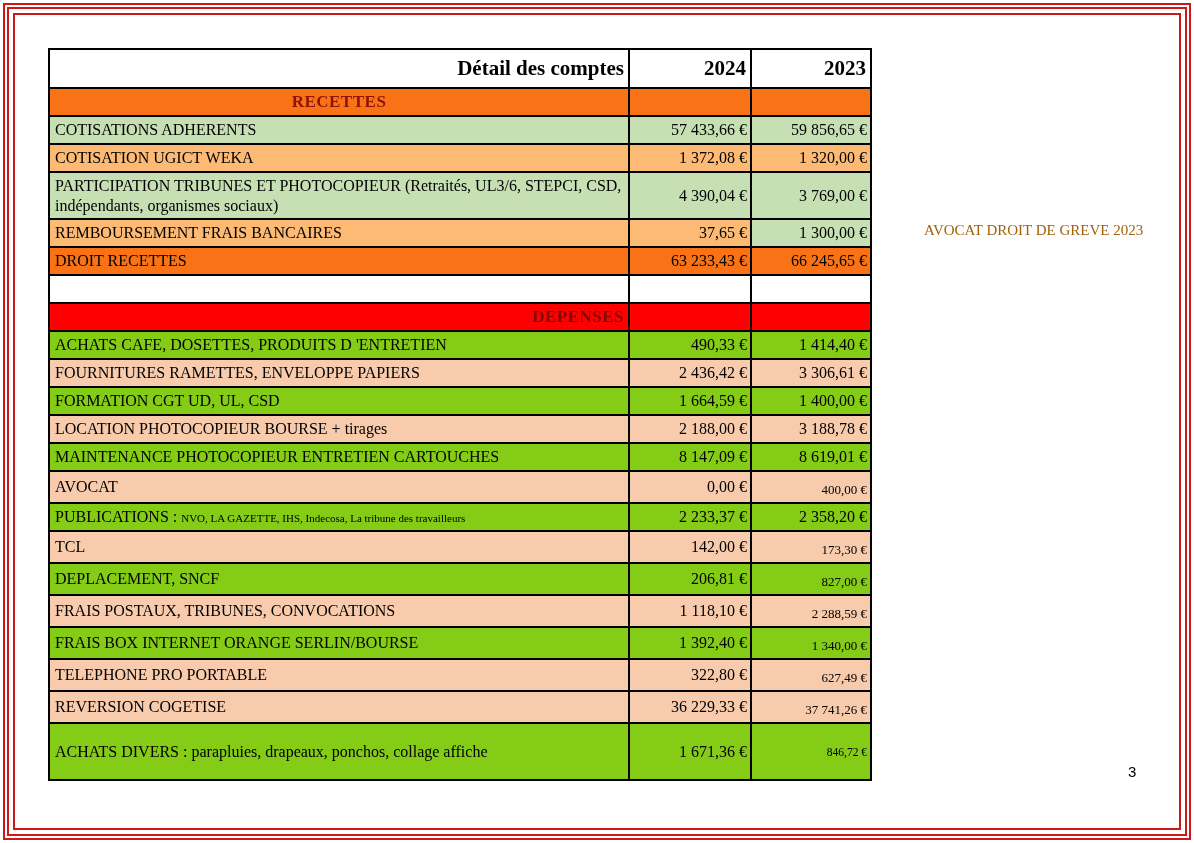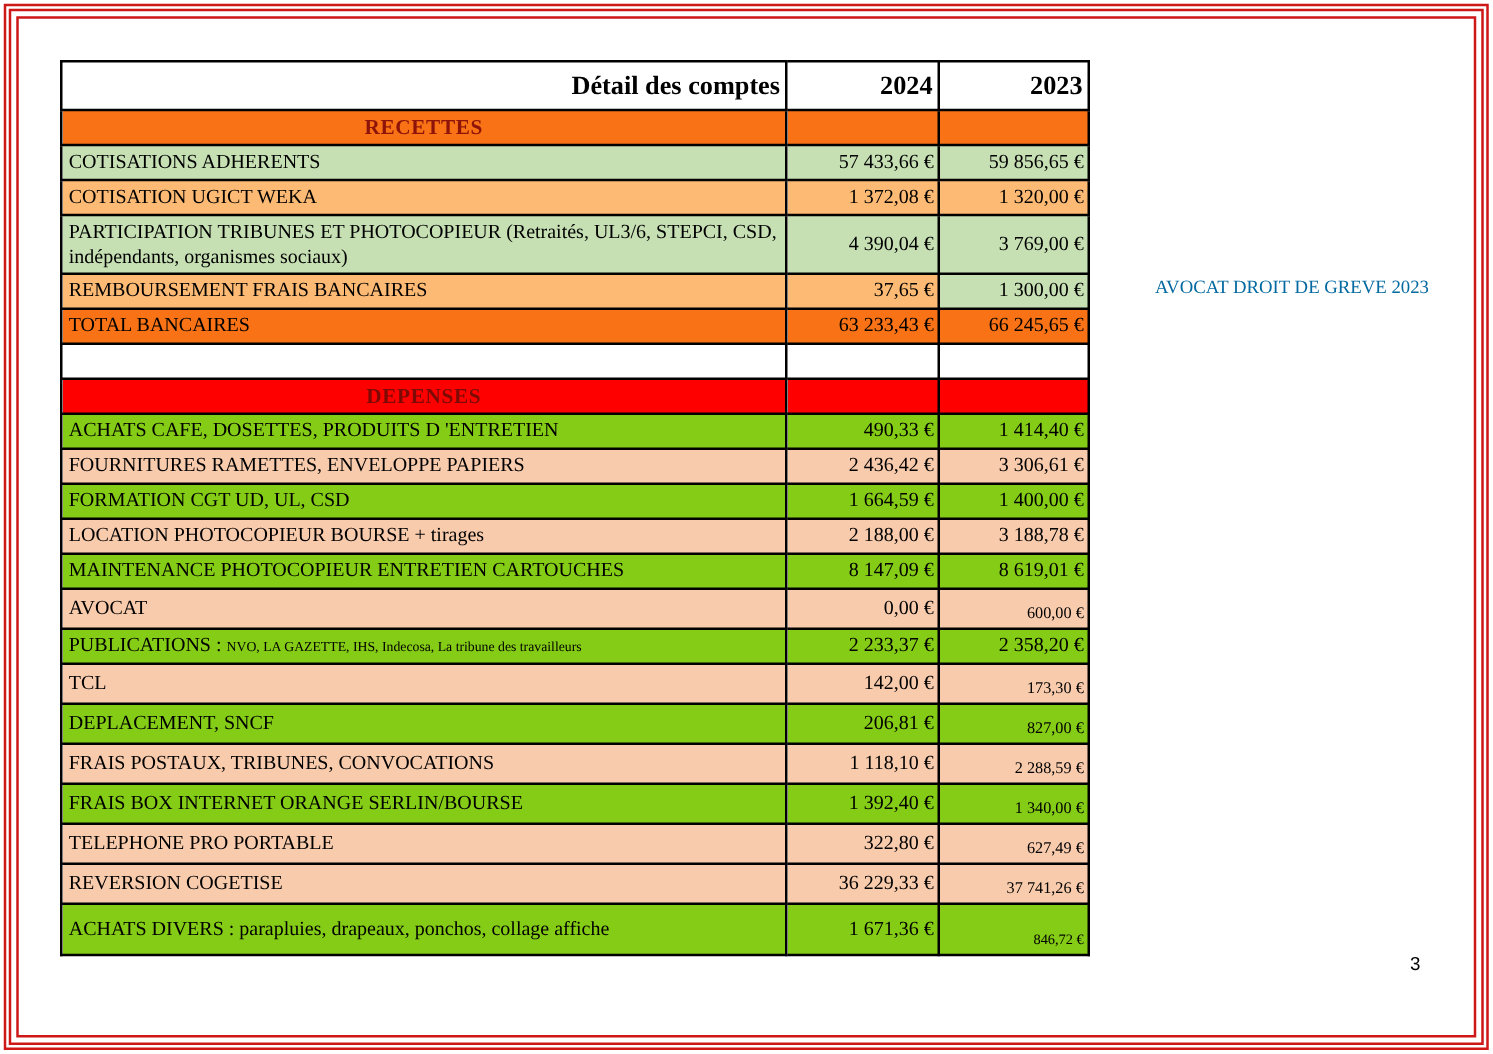--- a/index.html
+++ b/index.html
@@ -30,28 +30,28 @@
   tr.empty td{height:26px;background:#fff;}
   tr.last td{height:34px;}
   
   .green{background:#f97316;}
   .red-bg{background:#FF0000;}
   .g1{background:#C6E0B4;margin-top:36px;}
   .g2{background:#fdba74;}
   .o1{background:#84cc16;}
   .o2{background:#F8CBAD;}
   .sec-green .sec-label{color:#8e1409;}
-  .sec-red .sec-label{color:#7d0a05;}
+  .sec-red .sec-label{color:#7d0a05;text-align:right;}
   
   td.small23{font-size:13px;vertical-align:bottom;padding-bottom:4px;}
-  td.xsmall23{font-size:11.5px;vertical-align:bottom;padding-bottom:5px;}
+  td.xsmall23{font-size:11.5px;vertical-align:bottom;padding-bottom:21px;}
   .lbl-small{font-size:11px;}
   .side-note{
     position:absolute;left:924px;top:222px;width:230px;
-    font-size:15px;color:#0369a1;white-space:nowrap;
+    font-size:15px;color:#a16207;white-space:nowrap;
   }
   .page-number{
     position:absolute;left:1128px;top:763px;font-family:"Liberation Sans", sans-serif;
     font-size:15px;color:#000;
   }
 </style>
 </head>
 <body>
 
 <div class="outer-frame"></div>
@@ -93,21 +93,21 @@
         <td class="val g1">4 390,04 €</td>
         <td class="val g1">3 769,00 €</td>
       </tr>
       <tr class="data">
         <td class="lbl g2">REMBOURSEMENT FRAIS BANCAIRES</td>
         <td class="val g2">37,65 €</td>
         <td class="val g1">1 300,00 €</td>
       </tr>
 
       <tr class="data">
-        <td class="lbl green">TOTAL BANCAIRES</td>
+        <td class="lbl green">DROIT RECETTES</td>
         <td class="val green">63 233,43 €</td>
         <td class="val green">66 245,65 €</td>
       </tr>
 
       <tr class="empty">
         <td></td>
         <td></td>
         <td></td>
       </tr>
 
@@ -138,21 +138,21 @@
         <td class="val o2">3 188,78 €</td>
       </tr>
       <tr class="data">
         <td class="lbl o1">MAINTENANCE PHOTOCOPIEUR ENTRETIEN CARTOUCHES</td>
         <td class="val o1">8 147,09 €</td>
         <td class="val o1">8 619,01 €</td>
       </tr>
       <tr class="data">
         <td class="lbl o2">AVOCAT</td>
         <td class="val o2">0,00 €</td>
-        <td class="val o2 small23">600,00 €</td>
+        <td class="val o2 small23">400,00 €</td>
       </tr>
       <tr class="data">
         <td class="lbl o1"><span>PUBLICATIONS :</span> <span class="lbl-small">NVO, LA GAZETTE, IHS, Indecosa, La tribune des travailleurs</span></td>
         <td class="val o1">2 233,37 €</td>
         <td class="val o1">2 358,20 €</td>
       </tr>
       <tr class="data">
         <td class="lbl o2">TCL</td>
         <td class="val o2">142,00 €</td>
         <td class="val o2 small23">173,30 €</td>

